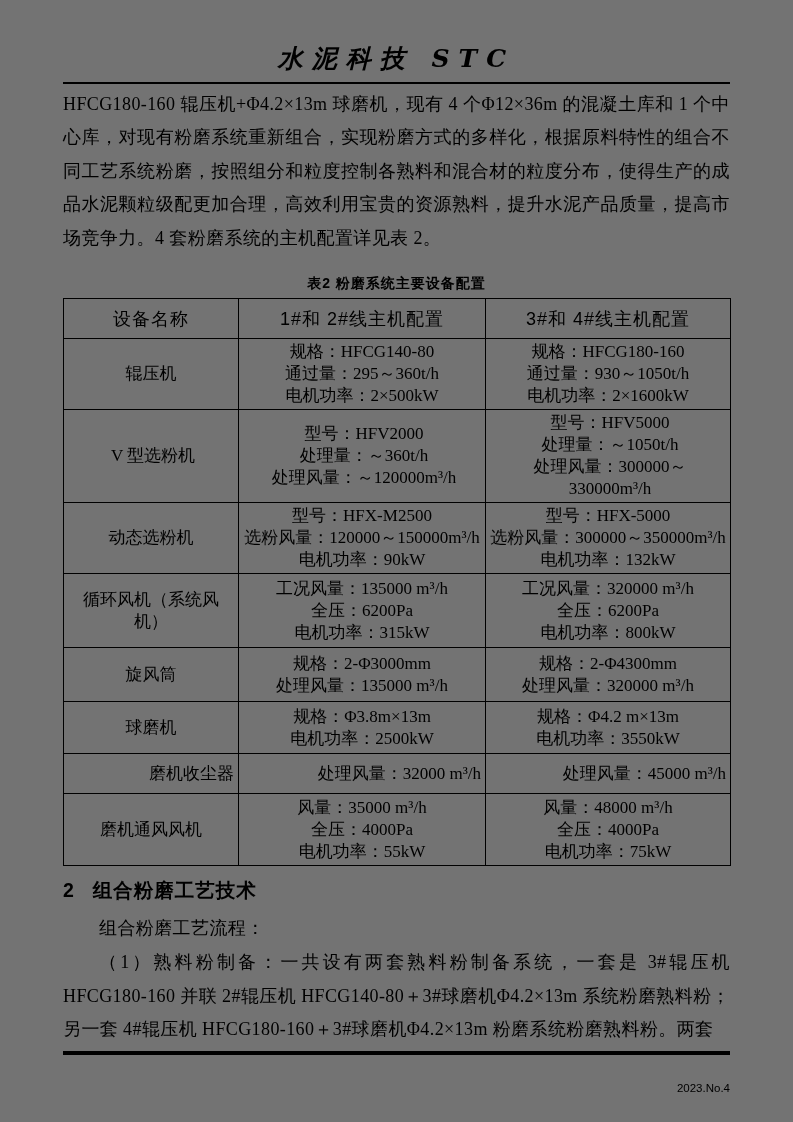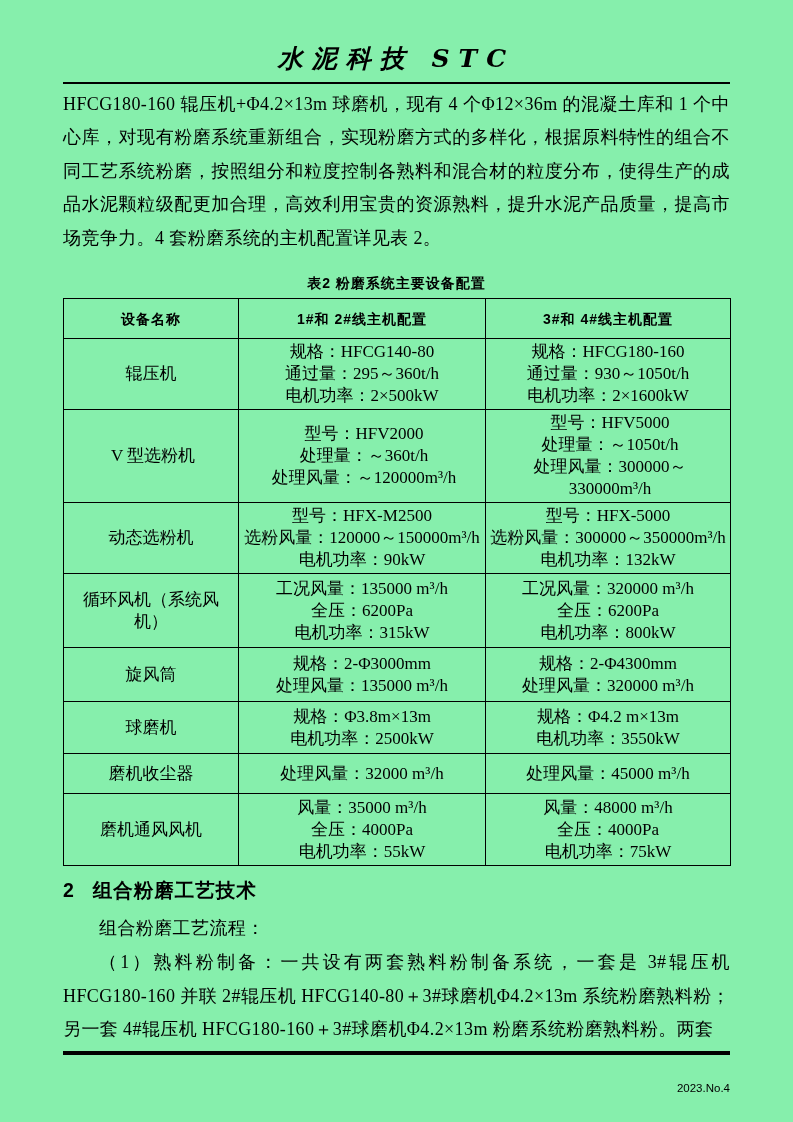--- a/index.html
+++ b/index.html
@@ -1,17 +1,17 @@
 <!DOCTYPE html>
 <html><head>
 <meta charset="utf-8">
 <style>
   html,body{margin:0;padding:0;background:#e8e8e8;}
   .page{
-    width:793px;height:1122px;position:relative;background:#86efac;
+    width:793px;height:1122px;position:relative;background:#737373;
     color:#000;font-family:"Liberation Serif",serif;overflow:hidden;
     margin:0 auto;box-sizing:border-box;
   }
   .content{position:absolute;left:63px;top:0;width:667px;}
   .journal-header{
     margin-top:42px;text-align:center;font-size:25px;font-weight:bold;
     font-style:italic;letter-spacing:9px;font-family:"DejaVu Serif",serif;
     height:34px;line-height:34px;
   }
   .header-rule{border-bottom:2px solid #000;margin-top:6px;}
@@ -26,30 +26,30 @@
     margin-top:20px;margin-bottom:5px;letter-spacing:1px;
   }
   table.equip{
     border-collapse:collapse;width:667px;table-layout:fixed;
   }
   table.equip td{
     border:1.5px solid #000;text-align:center;vertical-align:middle;
     font-size:17px;line-height:22px;padding:2px 4px;box-sizing:border-box;
   }
   table.equip thead td{
-    font-weight:bold;font-family:"Liberation Sans",sans-serif;
-    font-size:14px;height:40px;letter-spacing:1px;
+    font-weight:normal;font-family:"Liberation Sans",sans-serif;
+    font-size:18px;height:40px;letter-spacing:1px;
   }
   tbody tr:nth-child(1) td{height:68px;}
   tbody tr:nth-child(2) td{height:72px;padding-left:8px;}
   tbody tr:nth-child(3) td{height:68px;}
   tbody tr:nth-child(4) td{height:74px;}
   tbody tr:nth-child(5) td{height:54px;}
   tbody tr:nth-child(6) td{height:52px;}
-  tbody tr:nth-child(7) td{height:40px;}
+  tbody tr:nth-child(7) td{height:40px;text-align:right;}
   tbody tr:nth-child(8) td{height:72px;}
   .section-heading{
     display:flex;align-items:baseline;gap:18px;
     font-family:"Liberation Sans",sans-serif;font-weight:bold;
     font-size:19.5px;margin-top:11px;letter-spacing:1px;
   }
   .flow-par,.item-par{text-indent:2em;}
   .flow-par{margin-top:8px;}
   .item-par{margin-top:1px;}
   .footer-rule{

